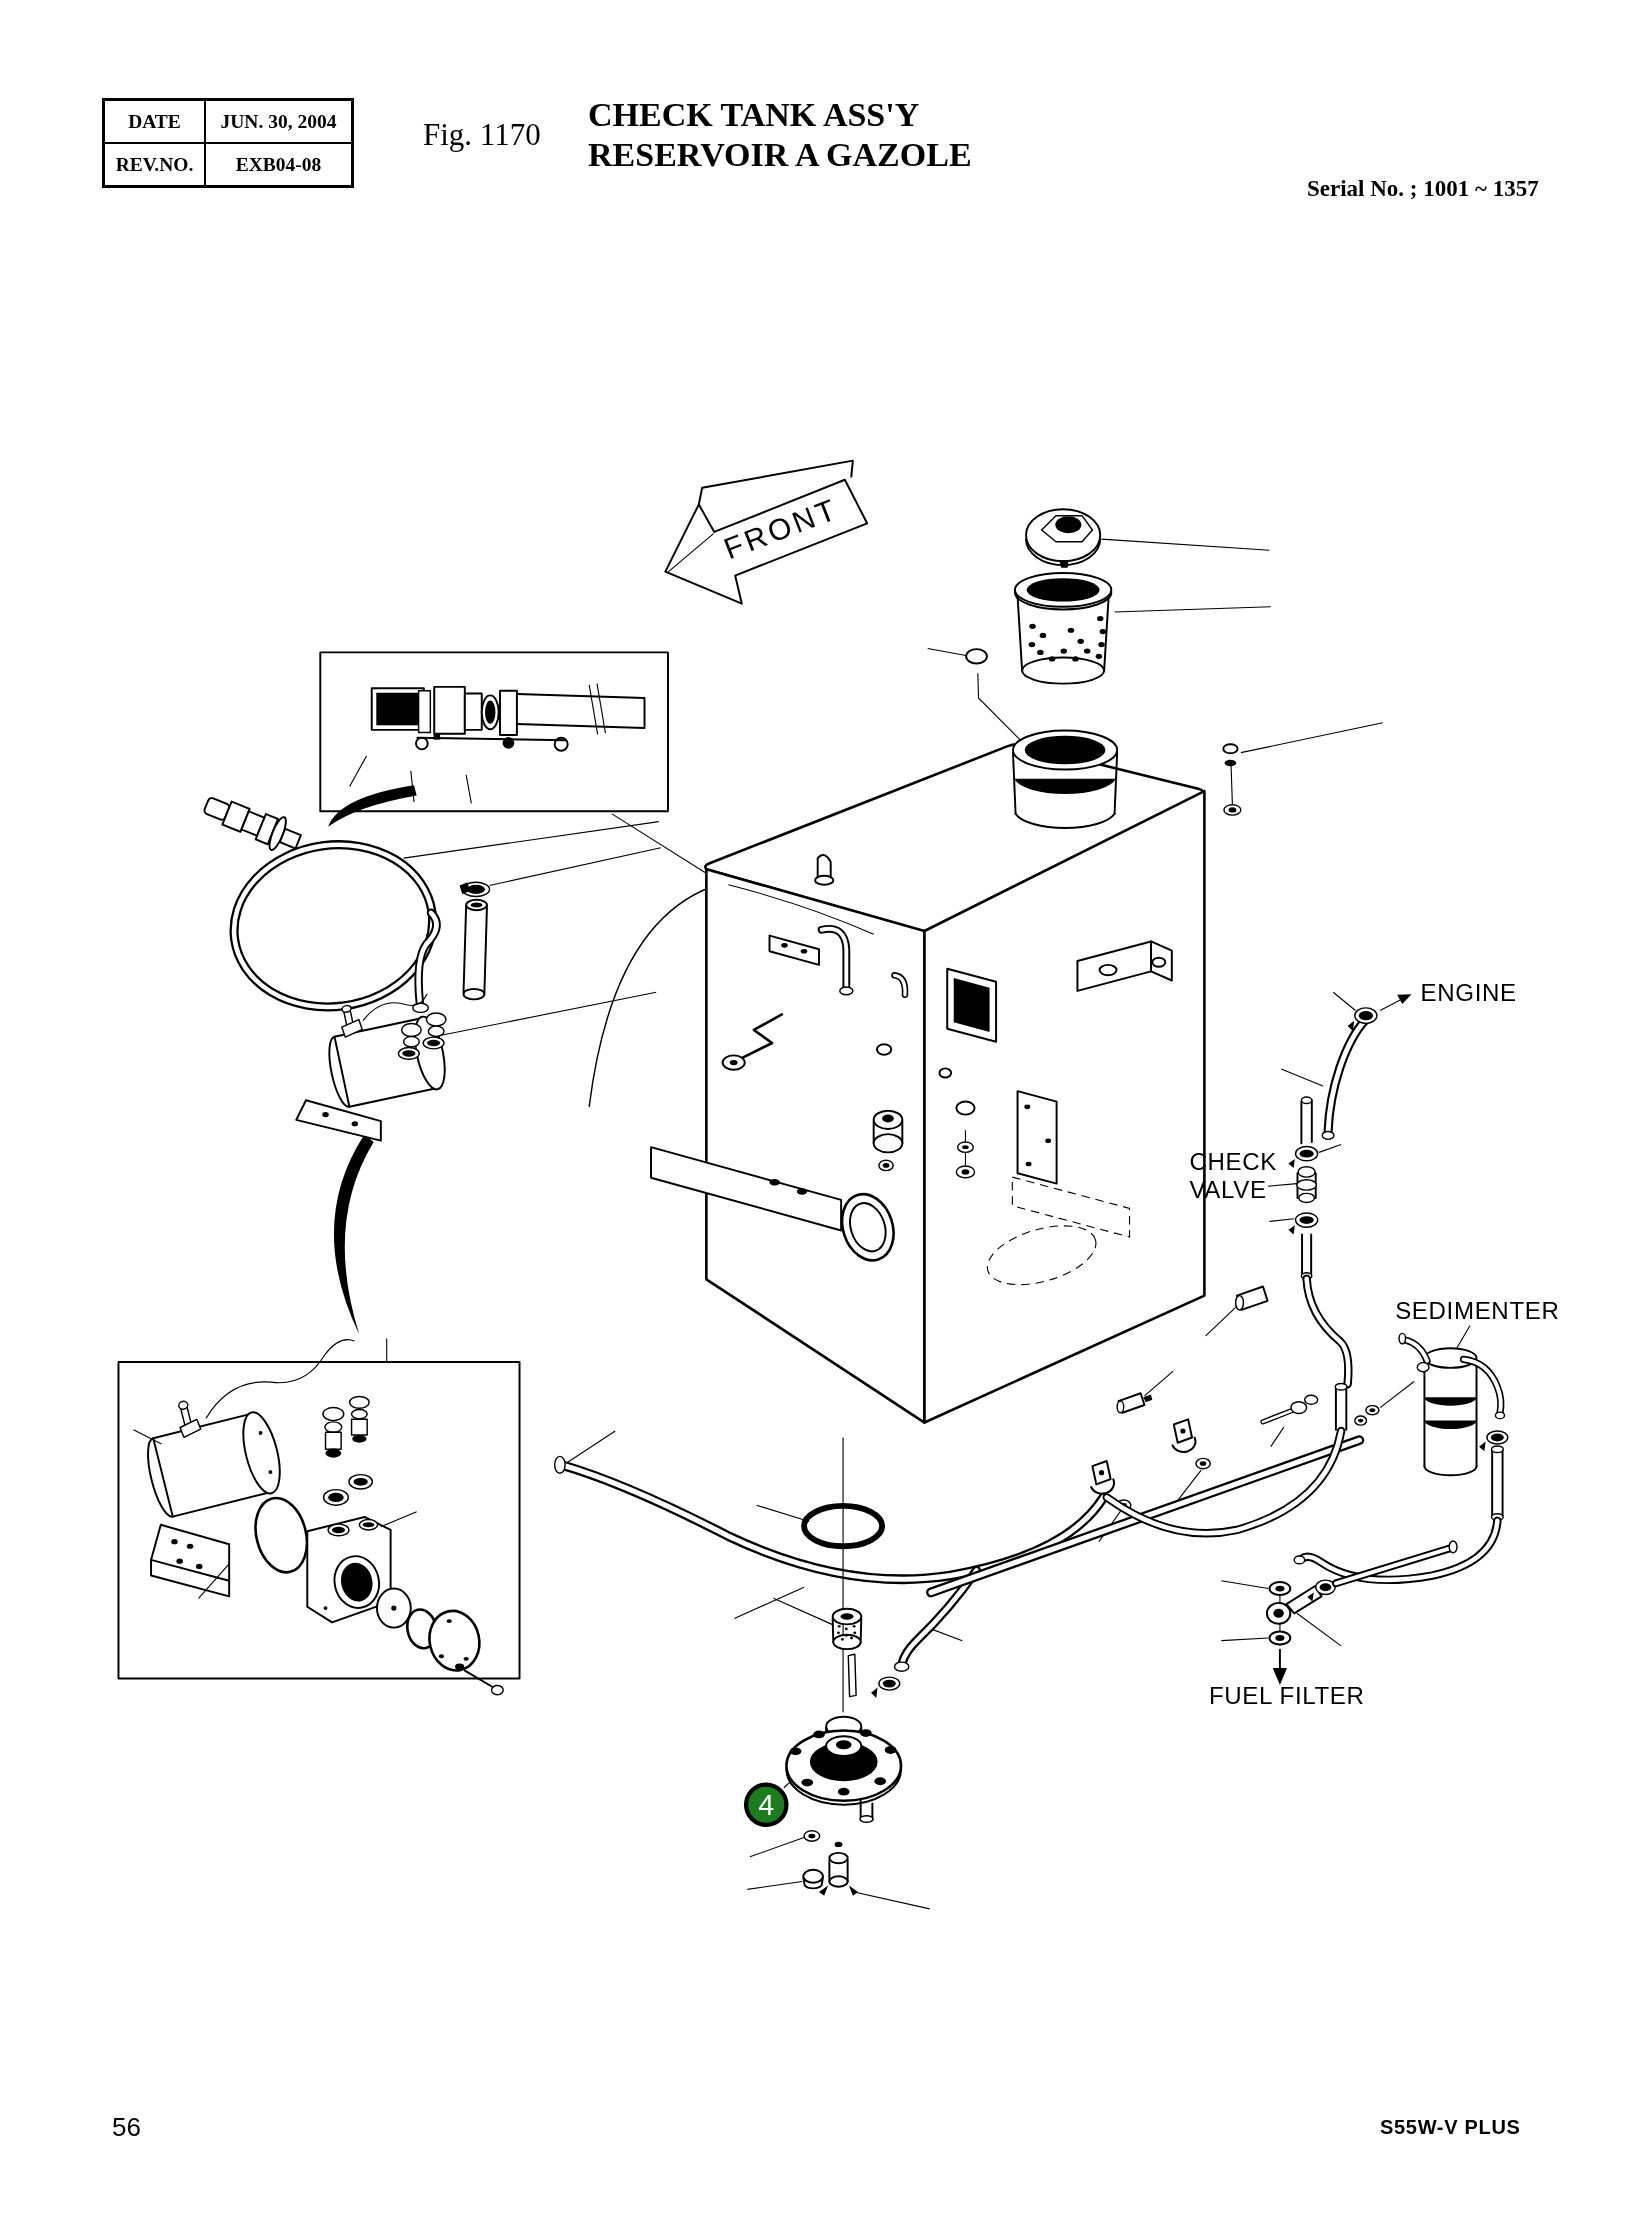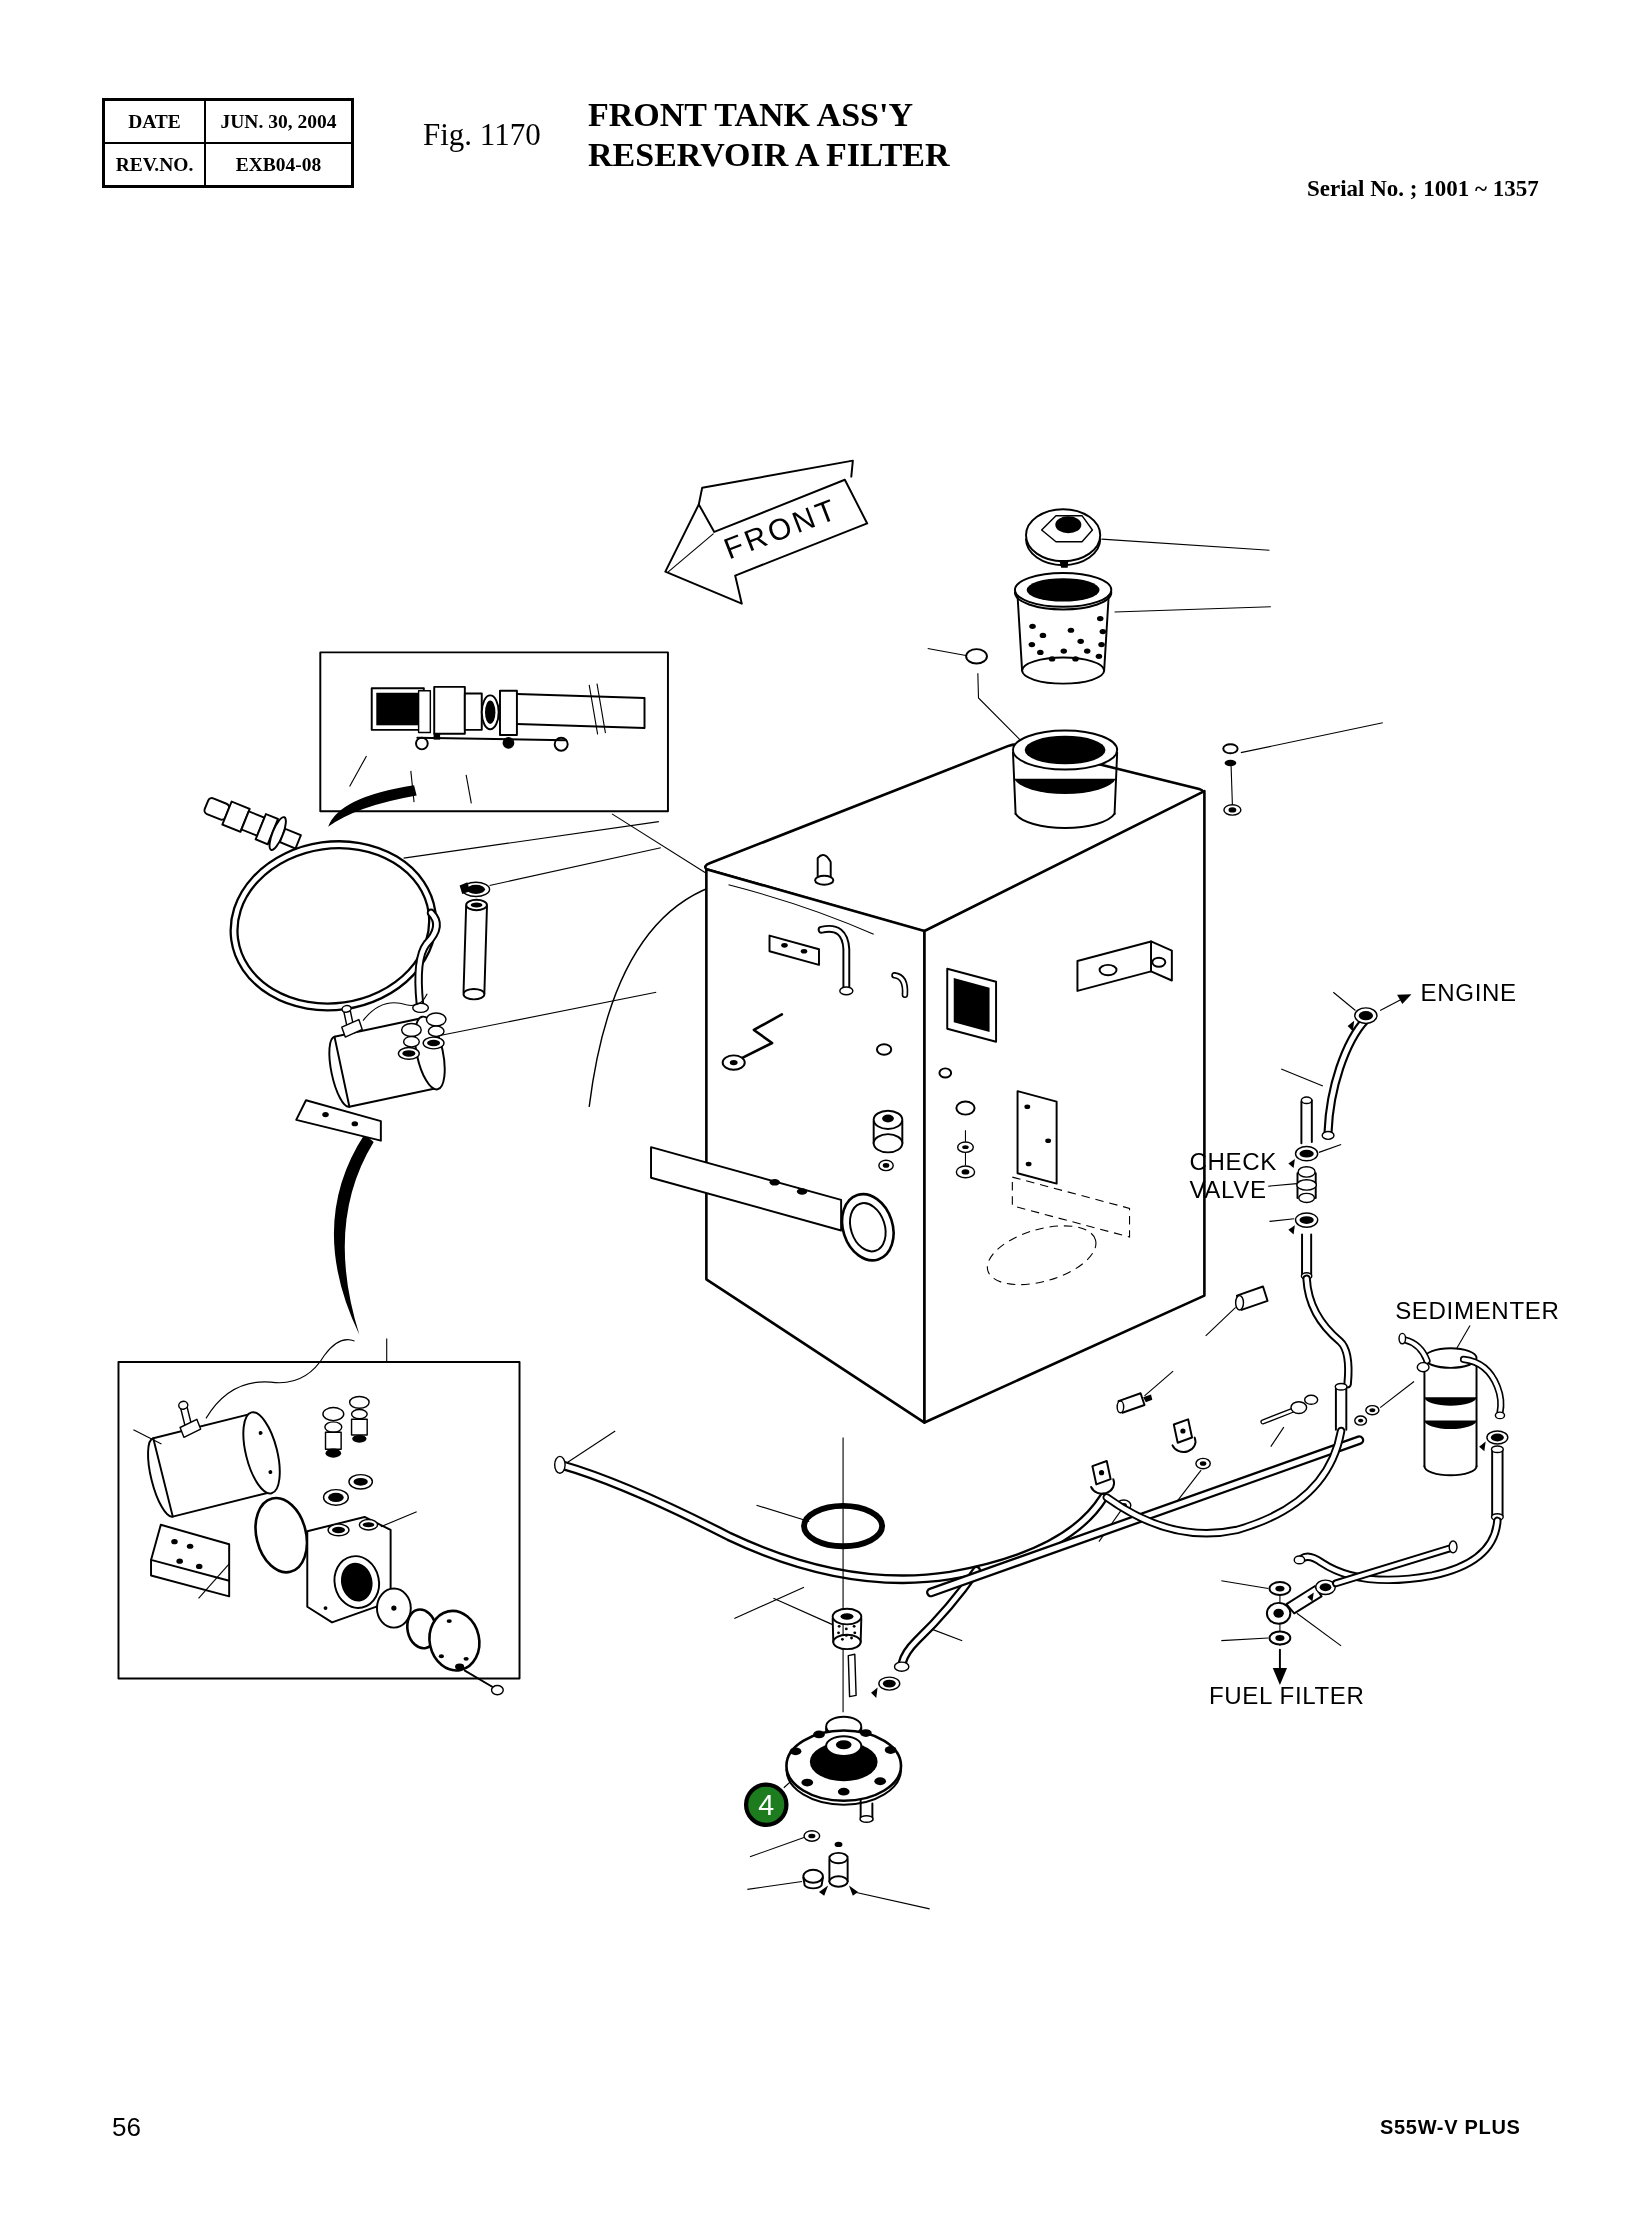--- a/index.html
+++ b/index.html
@@ -34,22 +34,22 @@
 <body>
 
 <div class="abs" id="hdr-table">
   <div class="cell c-lab r-top">DATE</div>
   <div class="cell r-top">JUN. 30, 2004</div>
   <div class="cell c-lab">REV.NO.</div>
   <div class="cell">EXB04-08</div>
 </div>
 <div class="abs" id="fig-label">Fig. 1170</div>
 <div class="abs" id="title-block">
-  <div>FRONT TANK ASS'Y</div>
-  <div>RESERVOIR A FILTER</div>
+  <div>CHECK TANK ASS'Y</div>
+  <div>RESERVOIR A GAZOLE</div>
 </div>
 <div class="abs" id="serial-note">Serial No. ; 1001 ~ 1357</div>
 
 <svg class="abs" style="left:0;top:0" width="1651" height="2239" viewBox="0 0 2536 3439">
 
   <g>
     <path class="k" d="M636,1206 Q520,1224 504,1270 Q548,1238 640,1222 Z"></path>
     <path class="k" d="M560,1742 Q470,1880 552,2050 Q498,1878 574,1754 Z"></path>
   </g>
 

